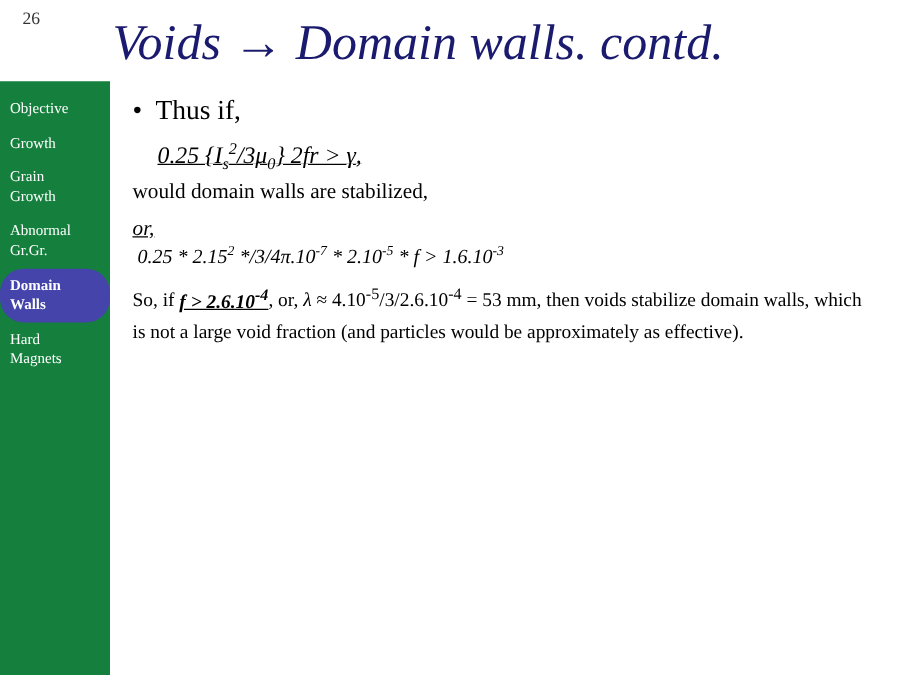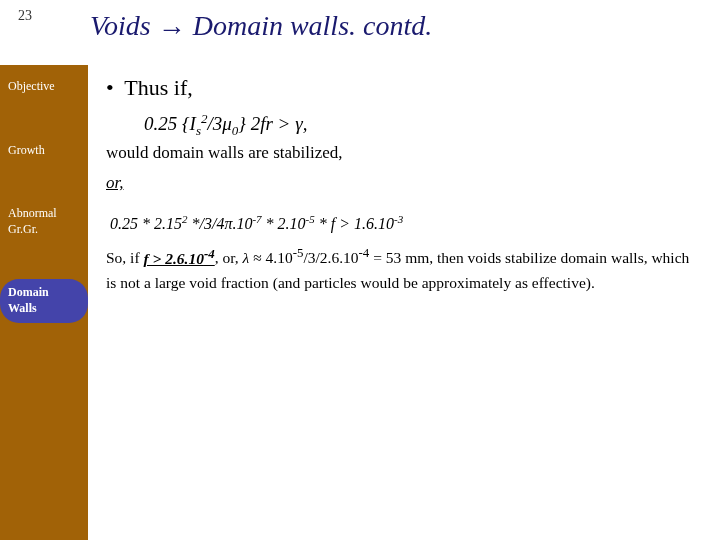--- a/index.html
+++ b/index.html
@@ -19,42 +19,41 @@
       left: 18px;
       font-size: 14px;
       color: #333;
     }
 
     .title {
       position: absolute;
       top: 10px;
       left: 90px;
       right: 20px;
-      font-size: 28px;
+      font-size: 40px;
       font-style: italic;
       color: #1a1a6e;
       font-weight: normal;
       white-space: nowrap;
     }
 
     .title .arrow {
       font-style: normal;
     }
 
     .sidebar {
       position: absolute;
       top: 65px;
       left: 0;
       width: 88px;
       bottom: 0;
-      background: #a16207;
+      background: #15803d;
       display: flex;
       flex-direction: column;
       padding-top: 8px;
-      gap: 36px;
     }
 
     .sidebar-item {
       color: #ffffff;
       font-size: 12px;
       padding: 6px 8px;
       cursor: pointer;
       line-height: 1.3;
     }
 
@@ -78,22 +77,23 @@
     }
 
     .thus-if {
       font-size: 22px;
       margin-bottom: 10px;
     }
 
     .formula-block {
       font-size: 19px;
       font-style: italic;
-      margin: 8px 0 4px 38px;
+      margin: 8px 0 4px 20px;
       color: #000;
+      text-decoration: underline;
     }
 
     .formula-block sup {
       font-size: 13px;
     }
 
     .formula-block sub {
       font-size: 13px;
     }
 
@@ -102,21 +102,21 @@
       margin: 4px 0 10px 0;
     }
 
     .or-section {
       margin-bottom: 6px;
     }
 
     .or-label {
       font-size: 17px;
       font-style: italic;
-      margin-bottom: 20px;
+      margin-bottom: 2px;
       text-decoration: underline;
     }
 
     .numerical-formula {
       font-size: 16px;
       font-style: italic;
       margin-left: 4px;
       color: #000;
     }
 
@@ -138,31 +138,33 @@
     }
 
     .greek-gamma {
       font-style: italic;
     }
 
   </style>
 </head>
 <body>
 
-<span class="page-number">23</span>
+<span class="page-number">26</span>
 
 <div class="title">
   <em>Voids <span class="arrow">→</span> Domain walls. contd.</em>
 </div>
 
 <div class="sidebar">
   <div class="sidebar-item">Objective</div>
   <div class="sidebar-item">Growth</div>
+  <div class="sidebar-item">Grain<br>Growth</div>
   <div class="sidebar-item">Abnormal<br>Gr.Gr.</div>
   <div class="sidebar-item active">Domain<br>Walls</div>
+  <div class="sidebar-item">Hard<br>Magnets</div>
 </div>
 
 <div class="main-content">
   <div class="bullet-section">
     <div class="thus-if">
       •&nbsp; Thus if,
     </div>
 
     <div class="formula-block">
       0.25 {I<sub>s</sub><sup>2</sup>/3μ<sub>0</sub>} 2fr &gt; <span class="greek-gamma">γ</span>,

